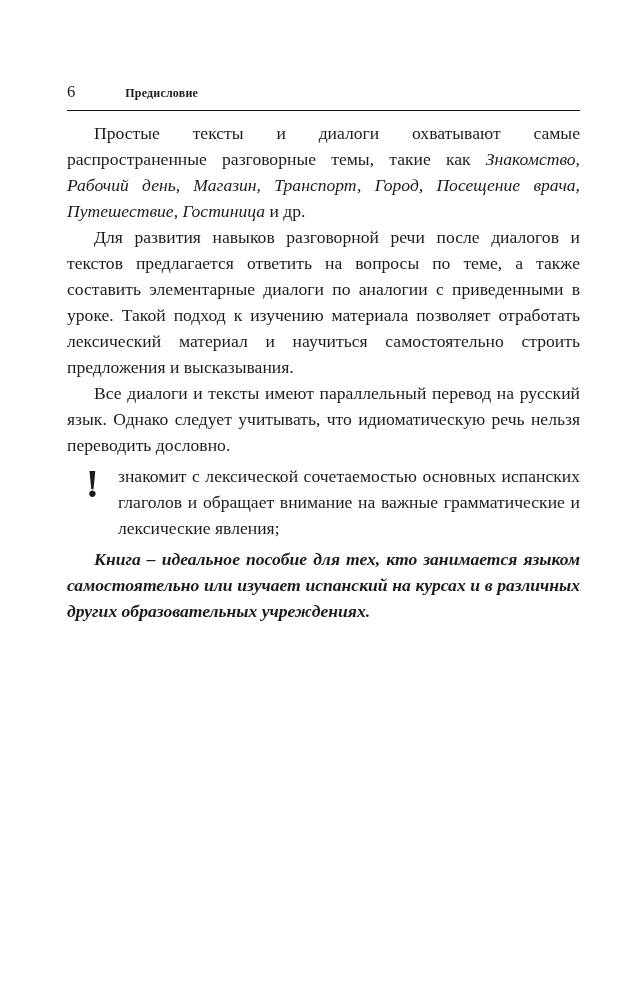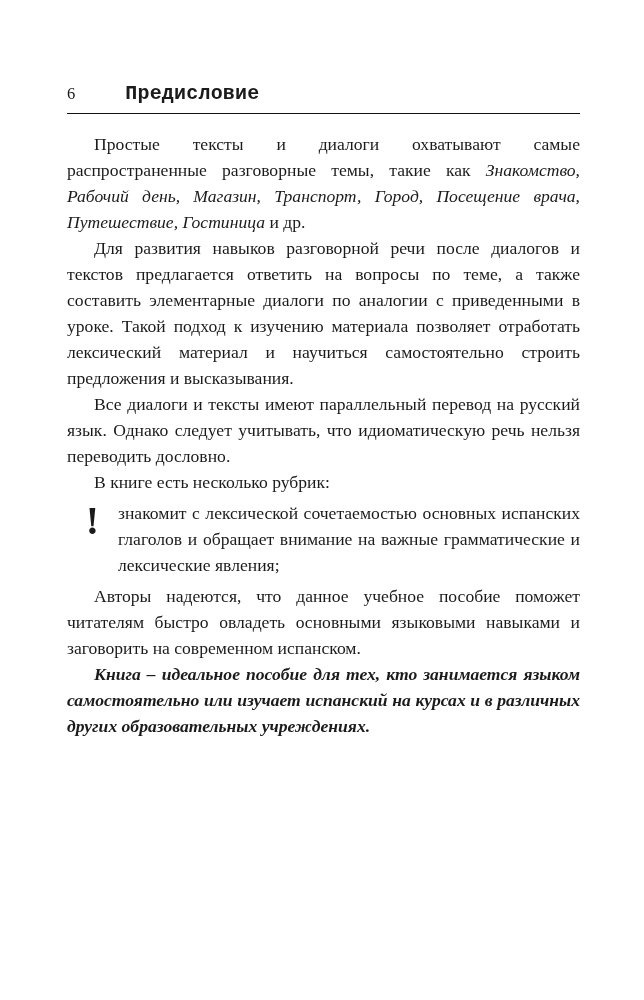--- a/index.html
+++ b/index.html
@@ -24,32 +24,31 @@
   .page-header {
     display: flex;
     align-items: baseline;
     font-size: 17px;
   }
   .page-number {
     font-size: 16.5px;
   }
   .chapter-title {
     font-weight: bold;
-    font-size: 20px;
+    font-size: 12px;
     margin-left: 50px;
     letter-spacing: 0.2px;
-    font-family: Liberation Mono, monospace;
   }
   .rule {
     border: none;
     border-top: 1.6px solid #111111;
     margin: 8px 0 0 0;
   }
   .page-body {
-    margin-top: 17px;
+    margin-top: 9px;
     font-size: 17.6px;
     line-height: 26px;
     text-align: justify;
   }
   .page-body p {
     margin: 0;
     text-indent: 27px;
   }
   .italic { font-style: italic; }
   .final-note { font-style: italic; font-weight: bold; }
@@ -92,28 +91,26 @@
   <hr class="rule">
 
   <main class="page-body">
 
     <p><span>Простые тексты и диалоги охватывают самые распространенные разговорные темы, такие как </span><span class="italic">Знакомство, Рабочий день, Магазин, Транспорт, Город, Посещение врача, Путешествие, Гостиница</span><span> и др.</span></p>
 
     <p>Для развития навыков разговорной речи после диалогов и текстов предлагается ответить на вопросы по теме, а также составить элементарные диалоги по аналогии с приведенными в уроке. Такой подход к изучению материала позволяет отработать лексический материал и научиться самостоятельно строить предложения и высказывания.</p>
 
     <p>Все диалоги и тексты имеют параллельный перевод на русский язык. Однако следует учитывать, что идиоматическую речь нельзя переводить дословно.</p>
 
-    <p>В книге есть несколько рубрик:</p>
 
     <div class="rubric">
       <div class="rubric-icon" aria-label="exclamation-icon">
         <span class="bang">!</span>
       </div>
       <p class="rubric-text">знакомит с лексической сочетаемостью основных испанских глаголов и обращает внимание на важные грамматические и лексические явления;</p>
     </div>
 
 
-    <p>Авторы надеются, что данное учебное пособие поможет читателям быстро овладеть основными языковыми навыками и заговорить на современном испанском.</p>
 
     <p class="final-note">Книга – идеальное пособие для тех, кто занимается языком самостоятельно или изучает испанский на курсах и в различных других образовательных учреждениях.</p>
 
   </main>
 </div>
 
 </body></html>

